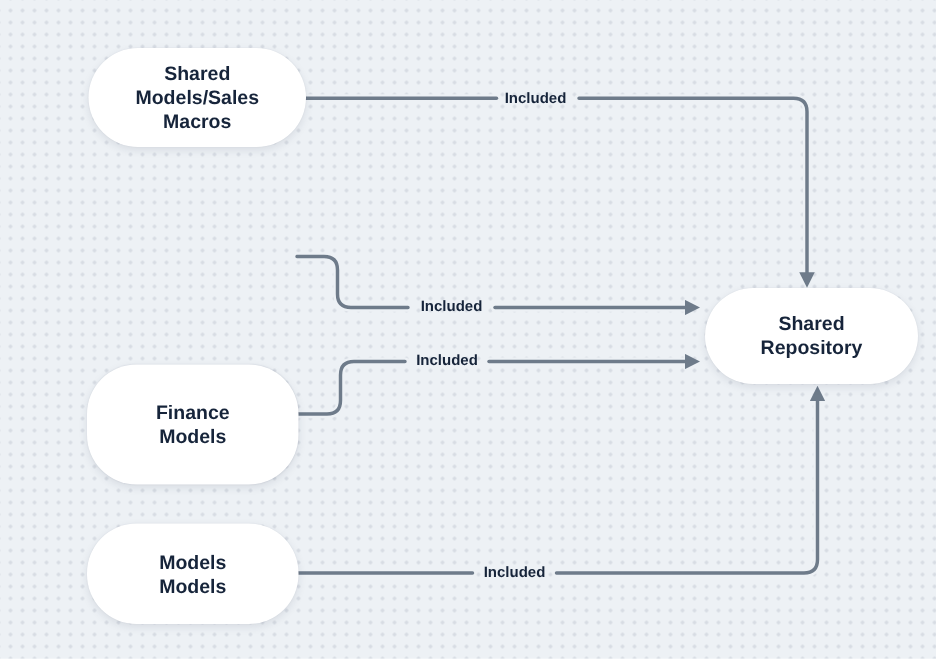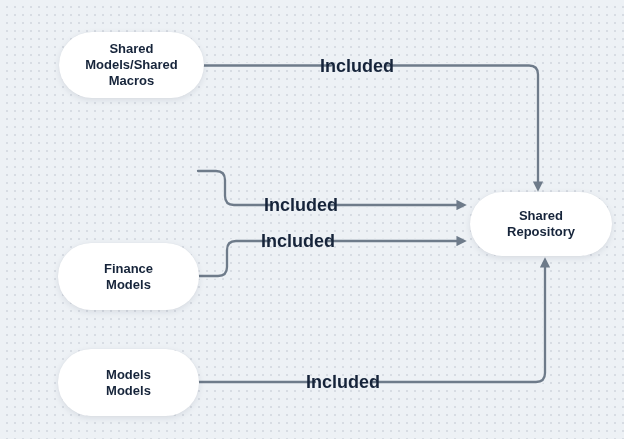--- a/index.html
+++ b/index.html
@@ -55,28 +55,28 @@
     justify-content: center;
     text-align: center;
     color: var(--text);
     font-size: 13px;
     font-weight: 600;
     line-height: 16px;
   }
   .node .node-label { padding: 0 24px; }
   .node-shared-macros { left: 59px; top: 32px;  width: 145px; height: 66px; }
   .node-marketing     { left: 58px; top: 139px; width: 140px; height: 64px; }
-  .node-finance       { left: 58px; top: 243px; width: 141px; height: 67px; }
+  .node-finance       { left: 58px; top: 243px; width: 141px; height: 80px; }
   .node-sales         { left: 58px; top: 349px; width: 141px; height: 67px; }
   .node-repo          { left: 470px; top: 192px; width: 142px; height: 64px; justify-content: flex-end; }
   .edge-label {
     position: absolute;
     transform: translate(-50%, -50%);
     color: var(--text);
-    font-size: 18px;
+    font-size: 10px;
     font-weight: 600;
     white-space: nowrap;
   }
   .edge-label-1 { left: 357px; top: 66px; }
   .edge-label-2 { left: 301px; top: 205px; }
   .edge-label-3 { left: 298px; top: 241px; }
   .edge-label-4 { left: 343px; top: 382px; }
 </style>
 </head>
 <body>
@@ -106,21 +106,21 @@
     <path class="edge" d="M330,205 H458" marker-end="url(#arrowhead)"></path>
 
     <path class="edge" d="M199,276 H218 Q227,276 227,267 V250 Q227,241 236,241 H270"></path>
     <path class="edge" d="M326,241 H458" marker-end="url(#arrowhead)"></path>
 
     <path class="edge" d="M199,382 H315"></path>
     <path class="edge" d="M371,382 H536 Q545,382 545,373 V266" marker-end="url(#arrowhead)"></path>
   </svg>
 
   <div class="node node-shared-macros">
-    <span class="node-label">Shared Models/Shared Macros</span>
+    <span class="node-label">Shared Models/Sales Macros</span>
   </div>
 
 
   <div class="node node-finance">
     <span class="node-label">Finance Models</span>
   </div>
 
   <div class="node node-sales">
     <span class="node-label">Models Models</span>
   </div>

